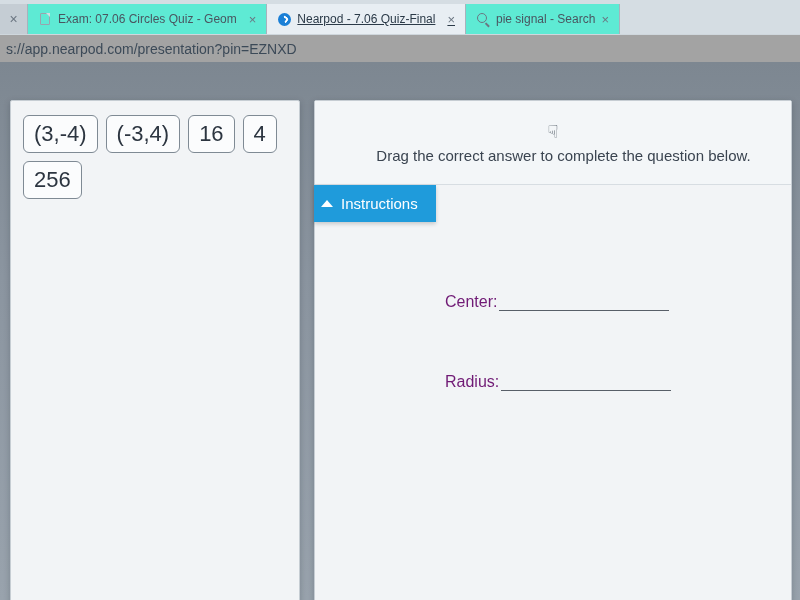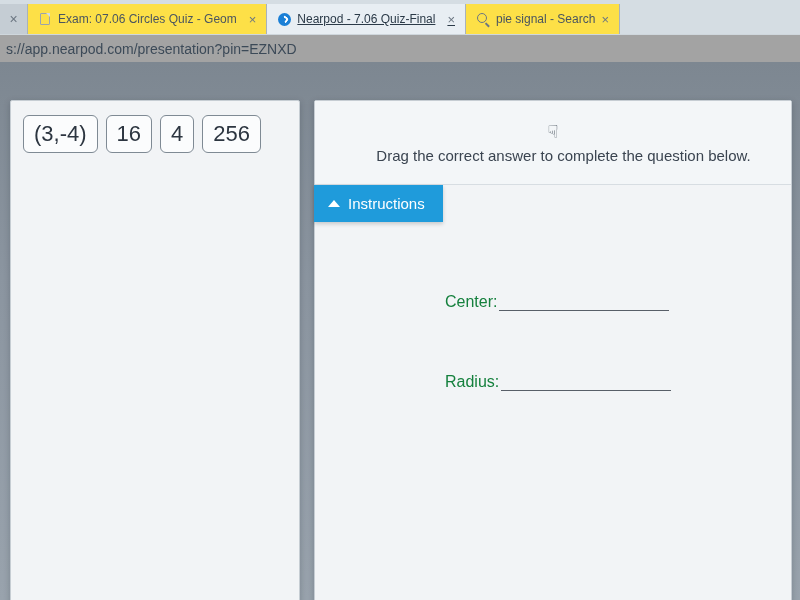--- a/index.html
+++ b/index.html
@@ -18,21 +18,21 @@
     padding-left: 0;
     gap: 0;
   }
   .tab {
     display: flex;
     align-items: center;
     height: 30px;
     padding: 0 10px;
     font-size: 12px;
     color: #4a5560;
-    background: #fde047;
+    background: #5eead4;
     border-right: 1px solid #a8b2bc;
     gap: 6px;
     max-width: 240px;
     white-space: nowrap;
     overflow: hidden;
   }
   .tab.active {
     background: #e8eef3;
     color: #2b3a48;
     text-decoration: underline;
@@ -118,21 +118,21 @@
     font-size: 15px;
     color: #3a4450;
     margin-left: 21px;
   }
   .instr-tab {
     position: absolute;
     top: 84px; left: -1px;
     background: #1f9bdb;
     color: #fff;
     font-size: 15px;
-    padding: 10px 18px 10px 14px;
+    padding: 10px 18px 10px 7px;
     display: flex; align-items: center; gap: 8px;
     cursor: pointer;
     box-shadow: 0 2px 4px rgba(0,0,0,.18);
   }
   .chev-up {
     width: 0; height: 0;
     border-left: 6px solid transparent;
     border-right: 6px solid transparent;
     border-bottom: 7px solid #fff;
   }
@@ -141,21 +141,21 @@
     top: 190px;
     left: 130px;
     right: 40px;
   }
   .ans-row {
     display: flex;
     align-items: flex-end;
     gap: 2px;
     margin-bottom: 60px;
     font-size: 16px;
-    color: #15803d;
+    color: #701a75;
   }
   .blank {
     border-bottom: 1.5px solid #585f68;
     width: 170px;
     height: 20px;
   }
 </style>
 </head>
 <body>
 
@@ -192,20 +192,21 @@
     <span>s://app.nearpod.com/presentation?pin=EZNXD</span>
   </div>
 </div>
 
 <div class="frame">
   <div class="panel-row">
 
     <div class="left-panel">
       <div class="tile-wrap">
         <div class="tile">(3,-4)</div>
+        <div class="tile">(-3,4)</div>
         <div class="tile">16</div>
         <div class="tile">4</div>
         <div class="tile">256</div>
       </div>
     </div>
 
     <div class="right-panel">
       <div class="prompt-bar">
         <div class="hand-cursor">☟</div>
         <div class="prompt-text">Drag the correct answer to complete the question below.</div>

